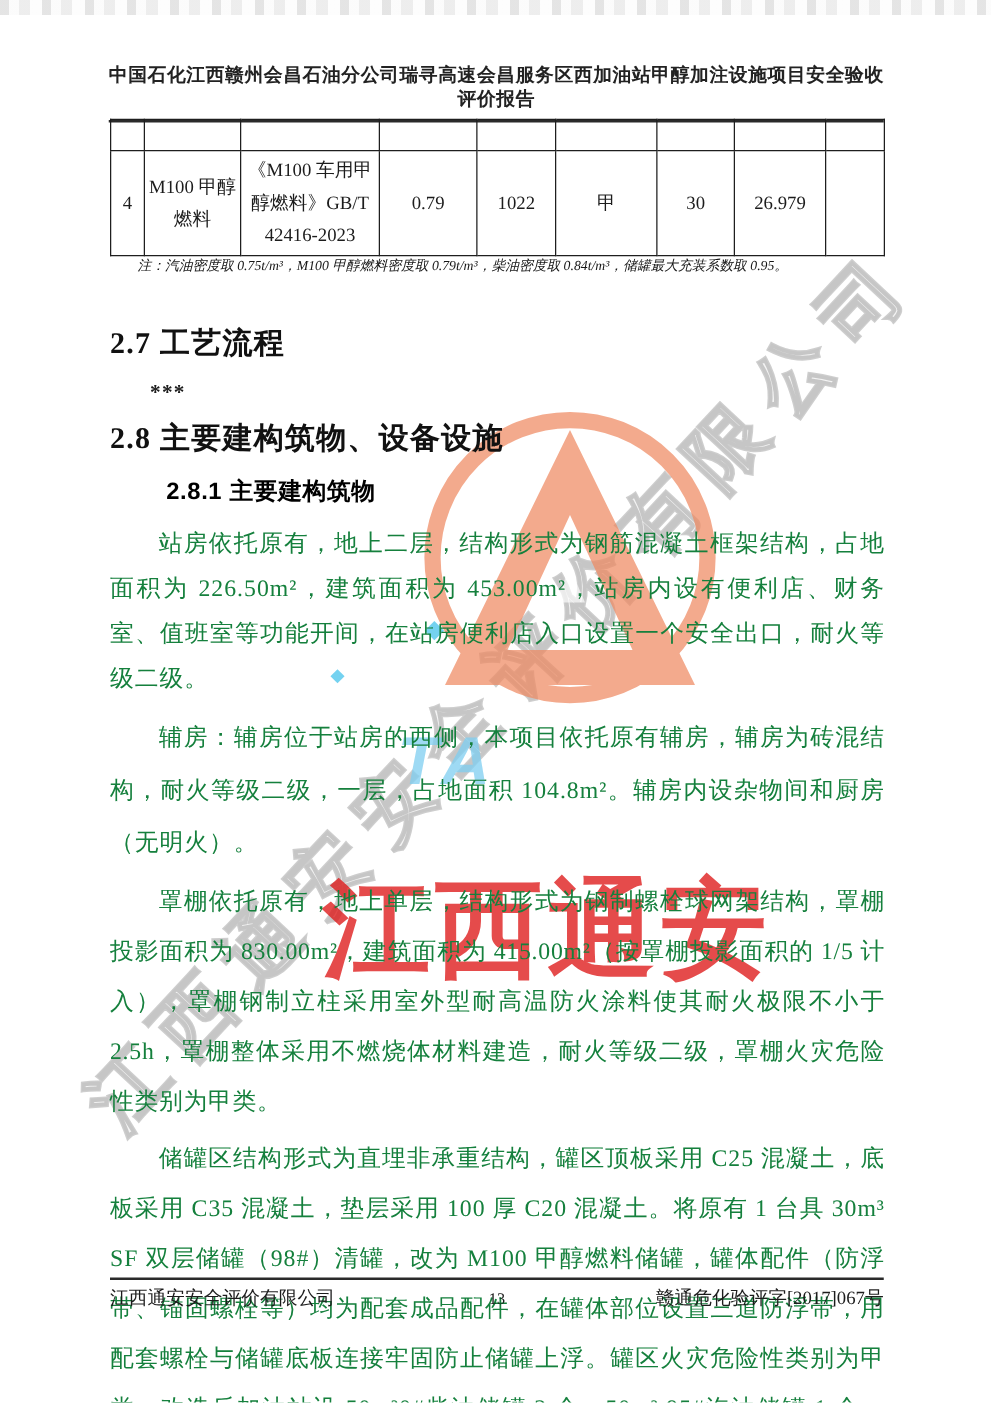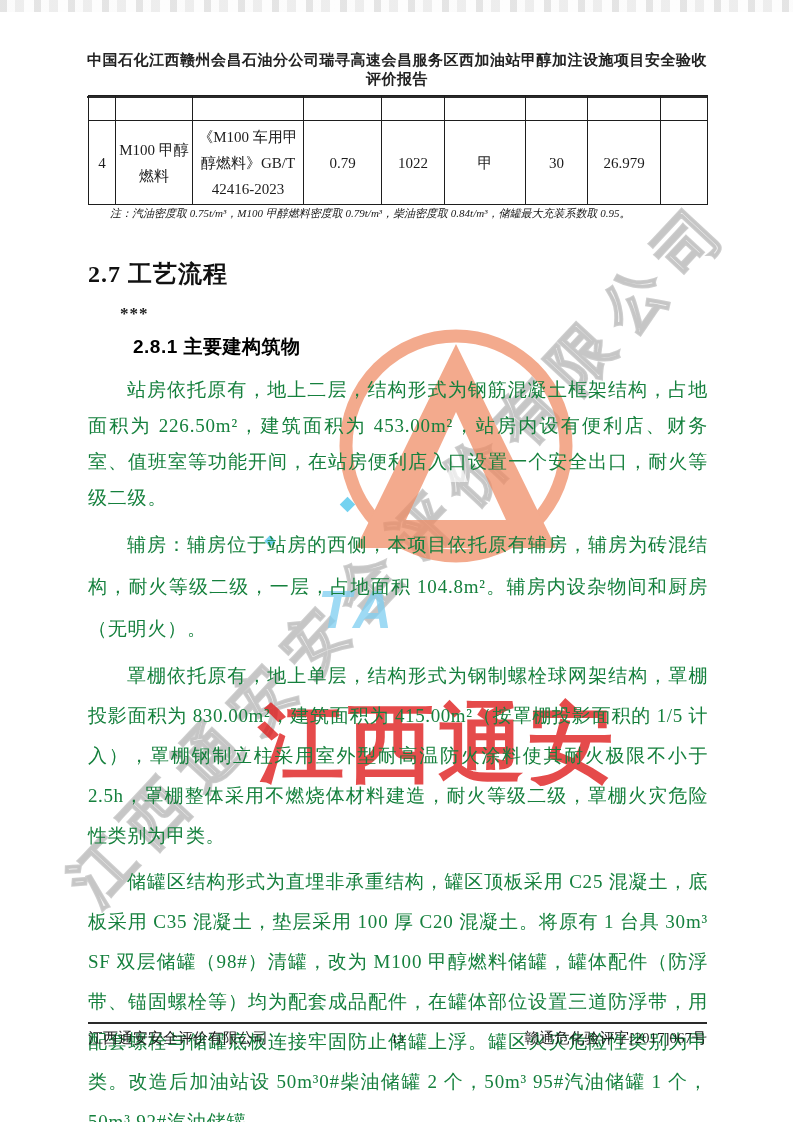--- a/index.html
+++ b/index.html
@@ -174,20 +174,21 @@
         <td></td>
       </tr>
     </tbody>
       </table>
 
     <div class="note">注：汽油密度取 0.75t/m³，M100 甲醇燃料密度取 0.79t/m³，柴油密度取 0.84t/m³，储罐最大充装系数取 0.95。</div>
 
     <div class="body-flow">
       <div class="h2">2.7 工艺流程</div>
       <div class="stars">***</div>
+      <div class="h2">2.8 主要建构筑物、设备设施</div>
       <div class="h3">2.8.1 主要建构筑物</div>
 
       <p class="para p1">站房依托原有，地上二层，结构形式为钢筋混凝土框架结构，占地面积为 226.50m²，建筑面积为 453.00m²，站房内设有便利店、财务室、值班室等功能开间，在站房便利店入口设置一个安全出口，耐火等级二级。</p>
       <p class="para p2">辅房：辅房位于站房的西侧，本项目依托原有辅房，辅房为砖混结构，耐火等级二级，一层，占地面积 104.8m²。辅房内设杂物间和厨房（无明火）。</p>
       <p class="para p3">罩棚依托原有，地上单层，结构形式为钢制螺栓球网架结构，罩棚投影面积为 830.00m²，建筑面积为 415.00m²（按罩棚投影面积的 1/5 计入），罩棚钢制立柱采用室外型耐高温防火涂料使其耐火极限不小于 2.5h，罩棚整体采用不燃烧体材料建造，耐火等级二级，罩棚火灾危险性类别为甲类。</p>
       <p class="para p4">储罐区结构形式为直埋非承重结构，罐区顶板采用 C25 混凝土，底板采用 C35 混凝土，垫层采用 100 厚 C20 混凝土。将原有 1 台具 30m³ SF 双层储罐（98#）清罐，改为 M100 甲醇燃料储罐，罐体配件（防浮带、锚固螺栓等）均为配套成品配件，在罐体部位设置三道防浮带，用配套螺栓与储罐底板连接牢固防止储罐上浮。罐区火灾危险性类别为甲类。改造后加油站设 50m³0#柴油储罐 2 个，50m³ 95#汽油储罐 1 个，50m³ 92#汽油储罐</p>
     </div>
 
     <div class="doc-footer">
       <span>江西通安安全评价有限公司</span>

